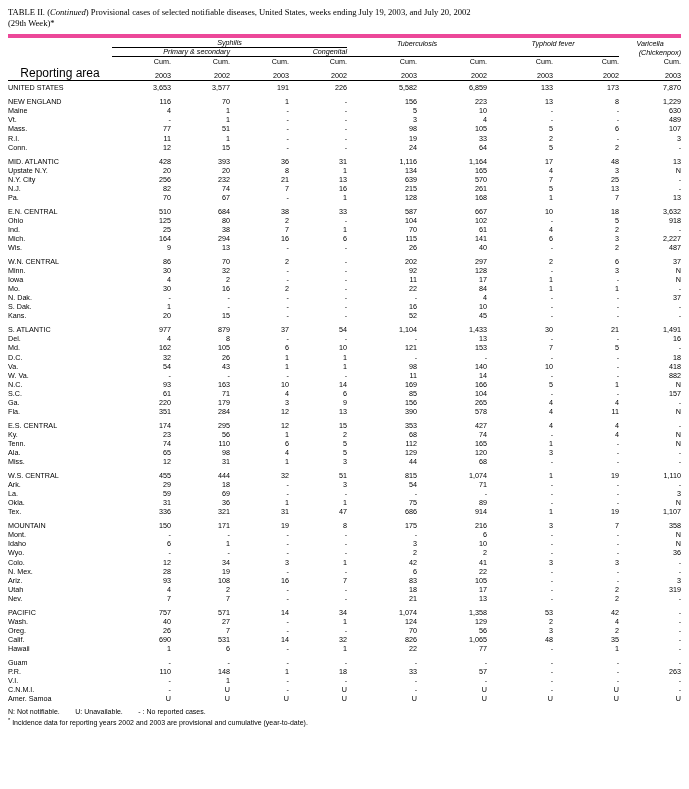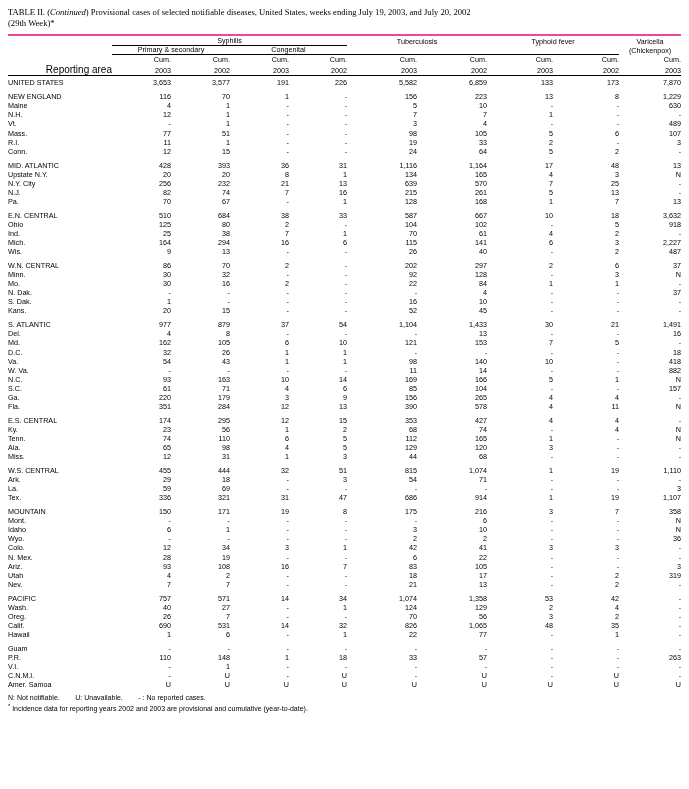--- a/index.html
+++ b/index.html
@@ -32,39 +32,40 @@
     border-collapse: collapse;
     width: 673px;
     table-layout: fixed;
     font-size: 7.2px;
   }
   table.main td, table.main th {
     padding: 0;
     vertical-align: bottom;
     font-weight: normal;
   }
-  .rule-top td { border-top: 2px solid #ec4899; }
+  .rule-top td { border-top: 4px solid #ec4899; font-style: italic; }
   .rule-bot td { border-bottom: 1px solid #000; }
   .grp-head {
     text-align: center;
     font-size: 7.2px;
     padding-bottom: 1px;
   }
   .grp-line {
     border-bottom: 1px solid #000;
   }
   .sub-head {
-    text-align: center;
+    text-align: right;
     font-size: 7.2px;
     line-height: 1.08;
     padding-bottom: 2px;
+    font-style: italic;
   }
   .area-head {
-    text-align: right;
-    font-size: 10px;
+    text-align: center;
+    font-size: 12px;
     padding-bottom: 2px;
   }
   .num {
     text-align: right;
     padding-right: 7px;
     white-space: nowrap;
   }
   .area {
     text-align: left;
     white-space: nowrap;
@@ -189,32 +190,20 @@
           <td class="num">1</td>
           <td class="num">-</td>
           <td class="num">-</td>
           <td class="num">5</td>
           <td class="num">10</td>
           <td class="num">-</td>
           <td class="num">-</td>
           <td class="num">630</td>
         </tr>
         <tr class="data">
-          <td class="area">N.H.</td>
-          <td class="num">12</td>
-          <td class="num">1</td>
-          <td class="num">-</td>
-          <td class="num">-</td>
-          <td class="num">7</td>
-          <td class="num">7</td>
-          <td class="num">1</td>
-          <td class="num">-</td>
-          <td class="num">-</td>
-        </tr>
-        <tr class="data">
           <td class="area">Vt.</td>
           <td class="num">-</td>
           <td class="num">1</td>
           <td class="num">-</td>
           <td class="num">-</td>
           <td class="num">3</td>
           <td class="num">4</td>
           <td class="num">-</td>
           <td class="num">-</td>
           <td class="num">489</td>
@@ -402,20 +391,32 @@
           <td class="num">32</td>
           <td class="num">-</td>
           <td class="num">-</td>
           <td class="num">92</td>
           <td class="num">128</td>
           <td class="num">-</td>
           <td class="num">3</td>
           <td class="num">N</td>
         </tr>
         <tr class="data">
+          <td class="area">Iowa</td>
+          <td class="num">4</td>
+          <td class="num">2</td>
+          <td class="num">-</td>
+          <td class="num">-</td>
+          <td class="num">11</td>
+          <td class="num">17</td>
+          <td class="num">1</td>
+          <td class="num">-</td>
+          <td class="num">N</td>
+        </tr>
+        <tr class="data">
           <td class="area">Mo.</td>
           <td class="num">30</td>
           <td class="num">16</td>
           <td class="num">2</td>
           <td class="num">-</td>
           <td class="num">22</td>
           <td class="num">84</td>
           <td class="num">1</td>
           <td class="num">1</td>
           <td class="num">-</td>
@@ -675,20 +676,32 @@
           <td class="num">69</td>
           <td class="num">-</td>
           <td class="num">-</td>
           <td class="num">-</td>
           <td class="num">-</td>
           <td class="num">-</td>
           <td class="num">-</td>
           <td class="num">3</td>
         </tr>
         <tr class="data">
+          <td class="area">Okla.</td>
+          <td class="num">31</td>
+          <td class="num">36</td>
+          <td class="num">1</td>
+          <td class="num">1</td>
+          <td class="num">75</td>
+          <td class="num">89</td>
+          <td class="num">-</td>
+          <td class="num">-</td>
+          <td class="num">N</td>
+        </tr>
+        <tr class="data">
           <td class="area">Tex.</td>
           <td class="num">336</td>
           <td class="num">321</td>
           <td class="num">31</td>
           <td class="num">47</td>
           <td class="num">686</td>
           <td class="num">914</td>
           <td class="num">1</td>
           <td class="num">19</td>
           <td class="num">1,107</td>

